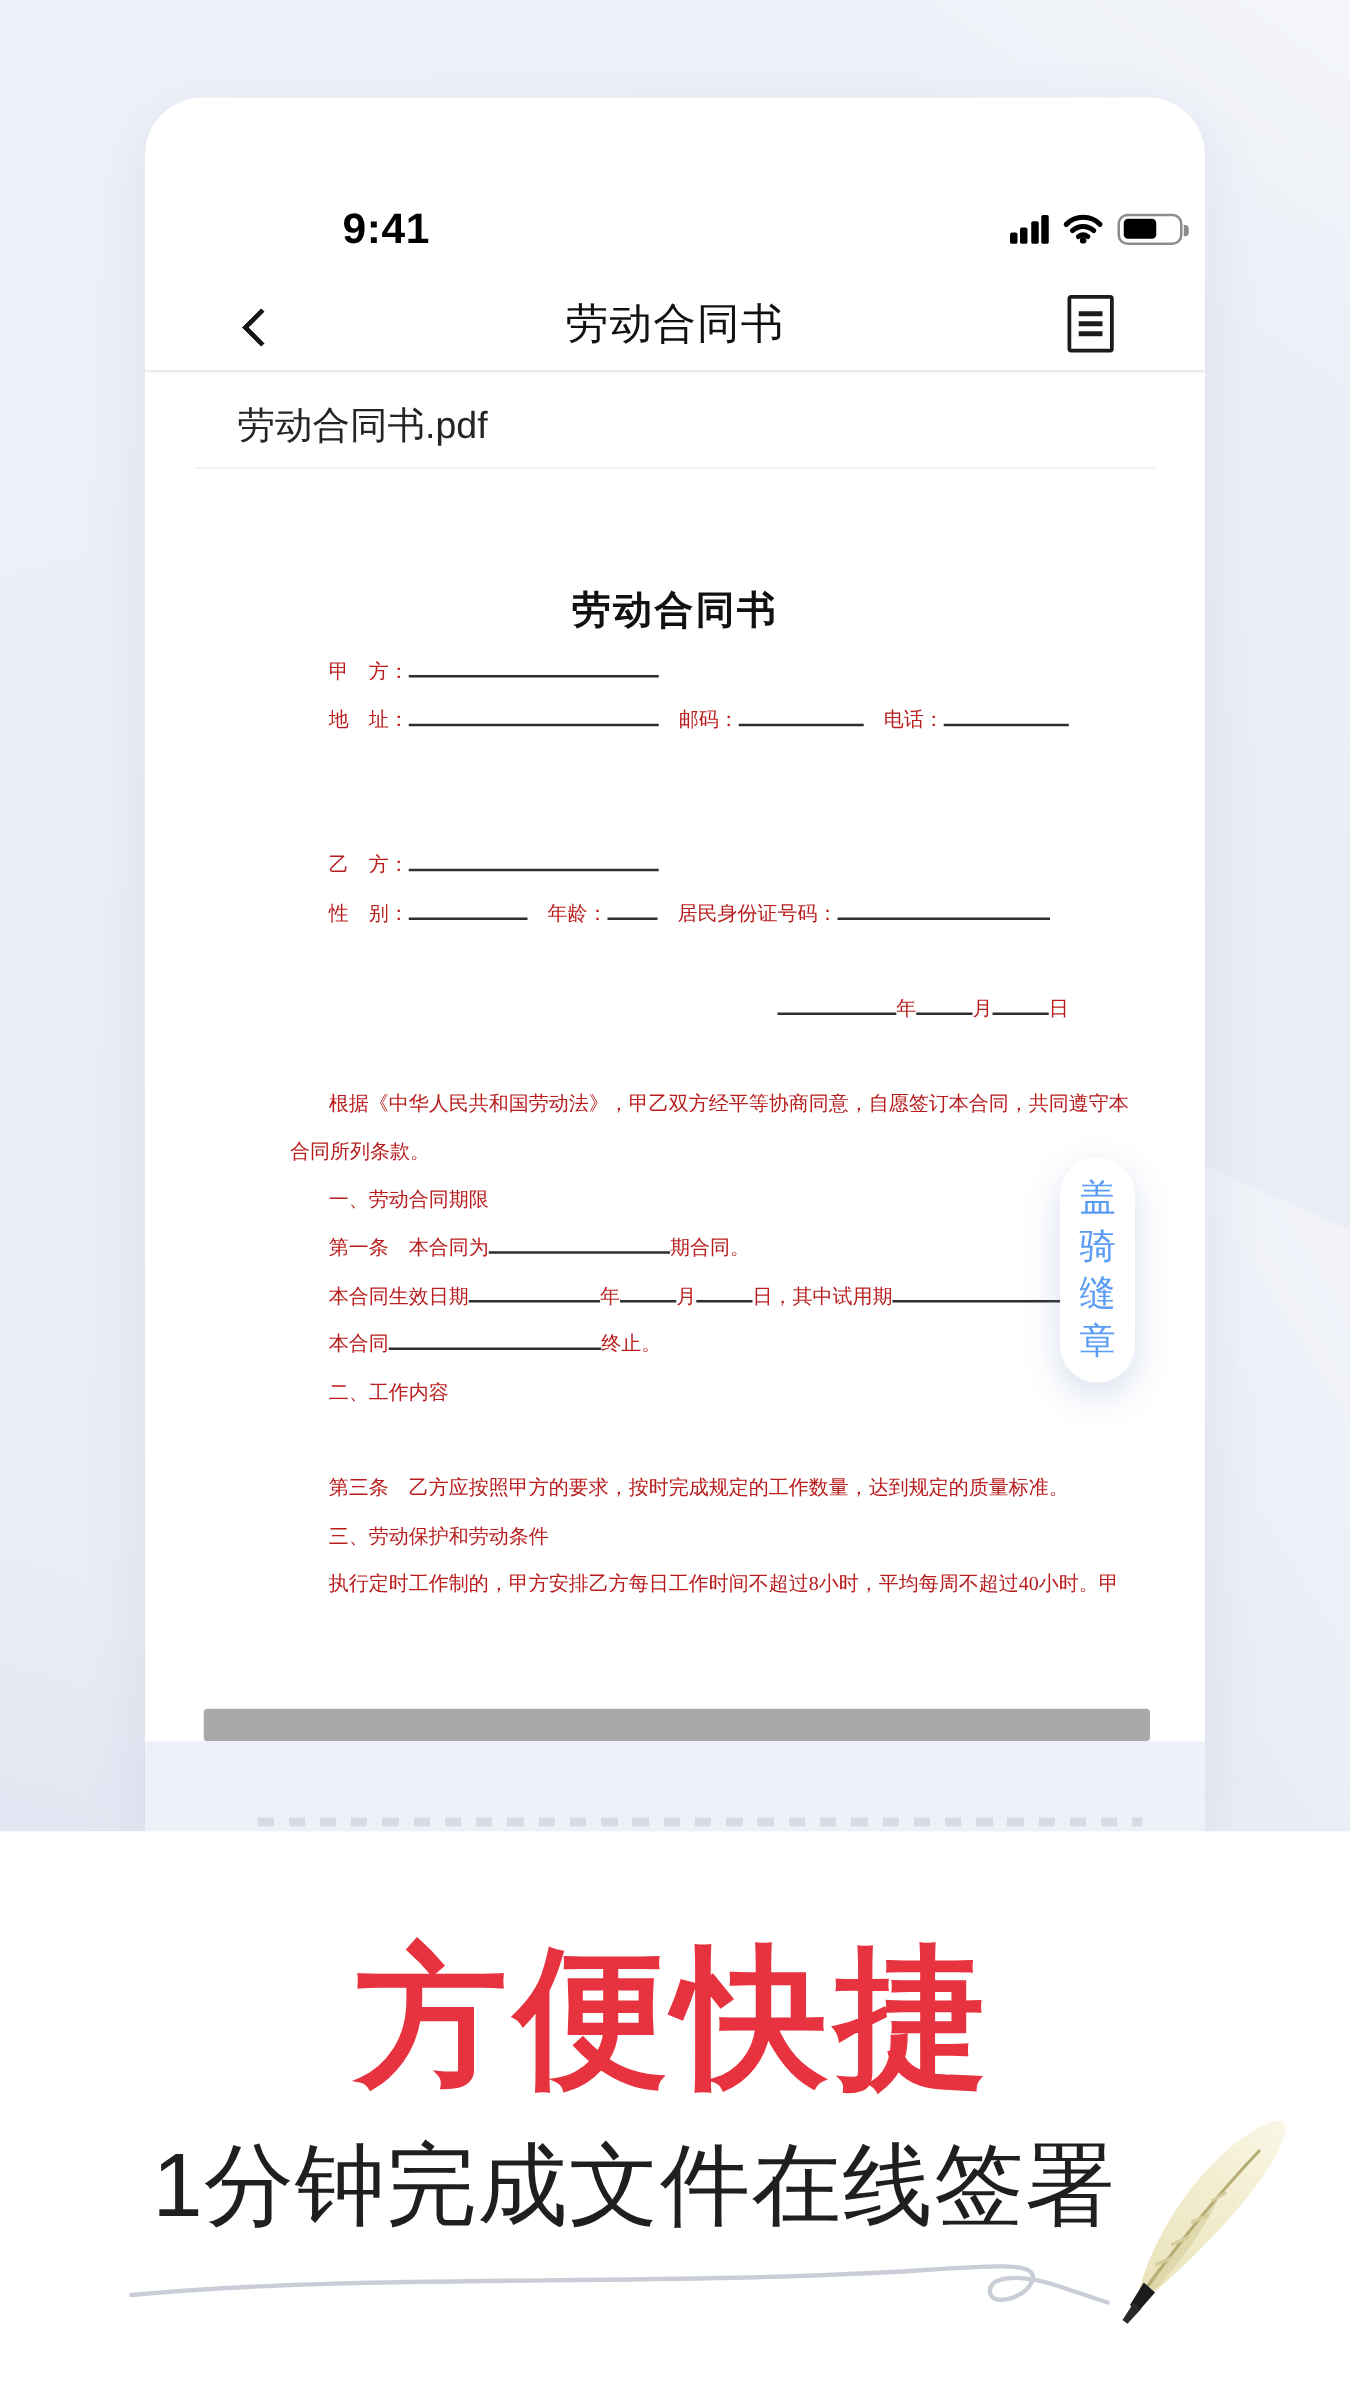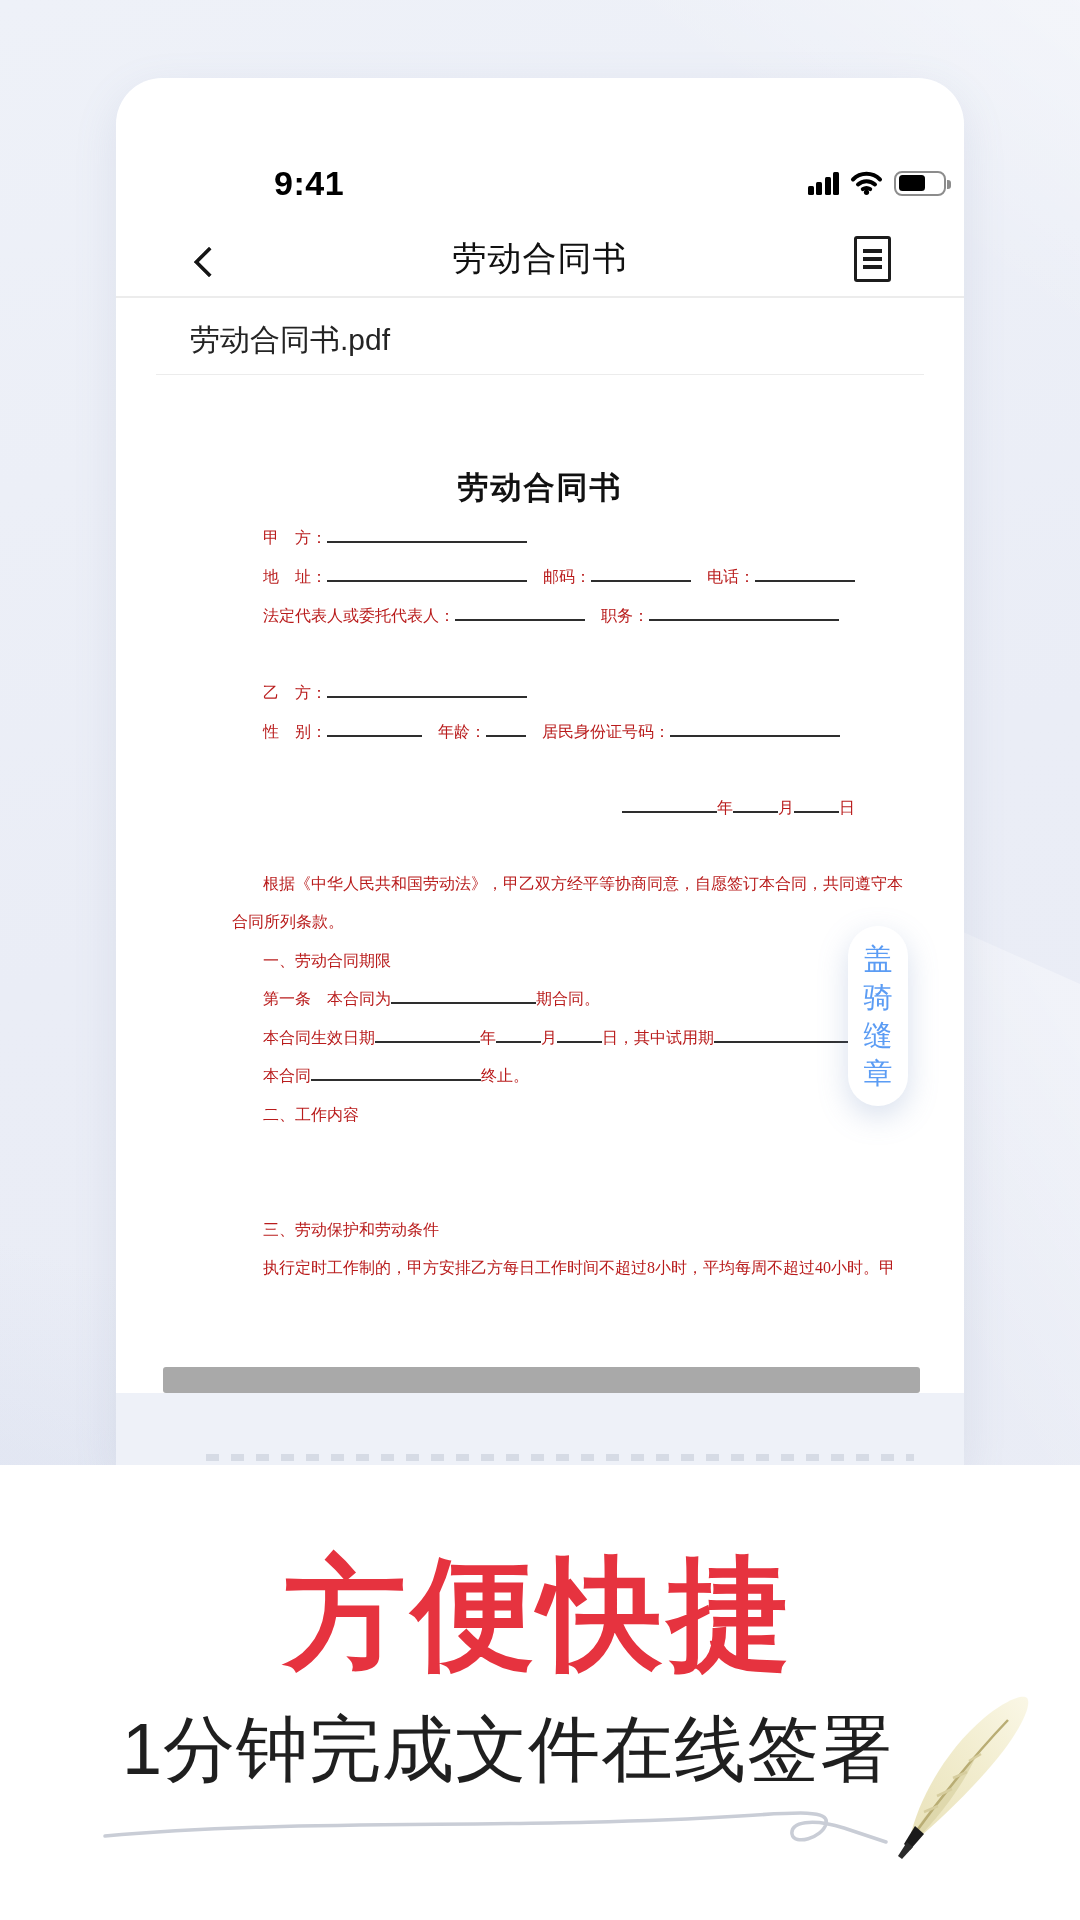--- a/index.html
+++ b/index.html
@@ -135,31 +135,31 @@
   <div class="file-row">
     <div class="file-name">劳动合同书.pdf</div>
   </div>
   <div class="divider div-2"></div>
 
   <div class="pdf-page">
     <div class="pdf-title">劳动合同书</div>
 
   <div class="doc-line" style="top: 153px; left: 147px;"><span>甲　方：</span><span class="u" style="width: 200px;"></span></div>
       <div class="doc-line" style="top: 192px; left: 147px;"><span>地　址：</span><span class="u" style="width: 200px;"></span><span>　邮码：</span><span class="u" style="width: 100px;"></span><span>　电话：</span><span class="u" style="width: 100px;"></span></div>
-      <div class="doc-line" style="top: 231px; left: 147px;"><span>法定代表人或委托代表人：</span><span class="u" style="width: 130px;"></span><span>　职务：</span><span class="u" style="width: 190px;"></span></div>
       <div class="doc-line" style="top: 308px; left: 147px;"><span>乙　方：</span><span class="u" style="width: 200px;"></span></div>
       <div class="doc-line" style="top: 347px; left: 147px;"><span>性　别：</span><span class="u" style="width: 95px;"></span><span>　年龄：</span><span class="u" style="width: 40px;"></span><span>　居民身份证号码：</span><span class="u" style="width: 170px;"></span></div>
       <div class="doc-line" style="top: 423px; right: 109px;"><span class="u" style="width: 95px;"></span><span>年</span><span class="u" style="width: 45px;"></span><span>月</span><span class="u" style="width: 45px;"></span><span>日</span></div>
       <div class="doc-line" style="top: 499px; left: 147px;"><span>根据《中华人民共和国劳动法》，甲乙双方经平等协商同意，自愿签订本合同，共同遵守本</span></div>
       <div class="doc-line" style="top: 537px; left: 116px;"><span>合同所列条款。</span></div>
       <div class="doc-line" style="top: 576px; left: 147px;"><span>一、劳动合同期限</span></div>
       <div class="doc-line" style="top: 614px; left: 147px;"><span>第一条　本合同为</span><span class="u" style="width: 145px;"></span><span>期合同。</span></div>
       <div class="doc-line" style="top: 653px; left: 147px;"><span>本合同生效日期</span><span class="u" style="width: 105px;"></span><span>年</span><span class="u" style="width: 45px;"></span><span>月</span><span class="u" style="width: 45px;"></span><span>日，其中试用期</span><span class="u" style="width: 140px;"></span></div>
       <div class="doc-line" style="top: 691px; left: 147px;"><span>本合同</span><span class="u" style="width: 170px;"></span><span>终止。</span></div>
       <div class="doc-line" style="top: 730px; left: 147px;"><span>二、工作内容</span></div>
+      <div class="doc-line" style="top: 806px; left: 147px;"><span>第三条　乙方应按照甲方的要求，按时完成规定的工作数量，达到规定的质量标准。</span></div>
       <div class="doc-line" style="top: 845px; left: 147px;"><span>三、劳动保护和劳动条件</span></div>
       <div class="doc-line" style="top: 883px; left: 147px;"><span>执行定时工作制的，甲方安排乙方每日工作时间不超过8小时，平均每周不超过40小时。甲</span></div>
     </div>
 
   <div class="pdf-scrollbar"></div>
   <div class="viewer-gap">
     <div class="faint-next-page"></div>
   </div>
 </div>
 

